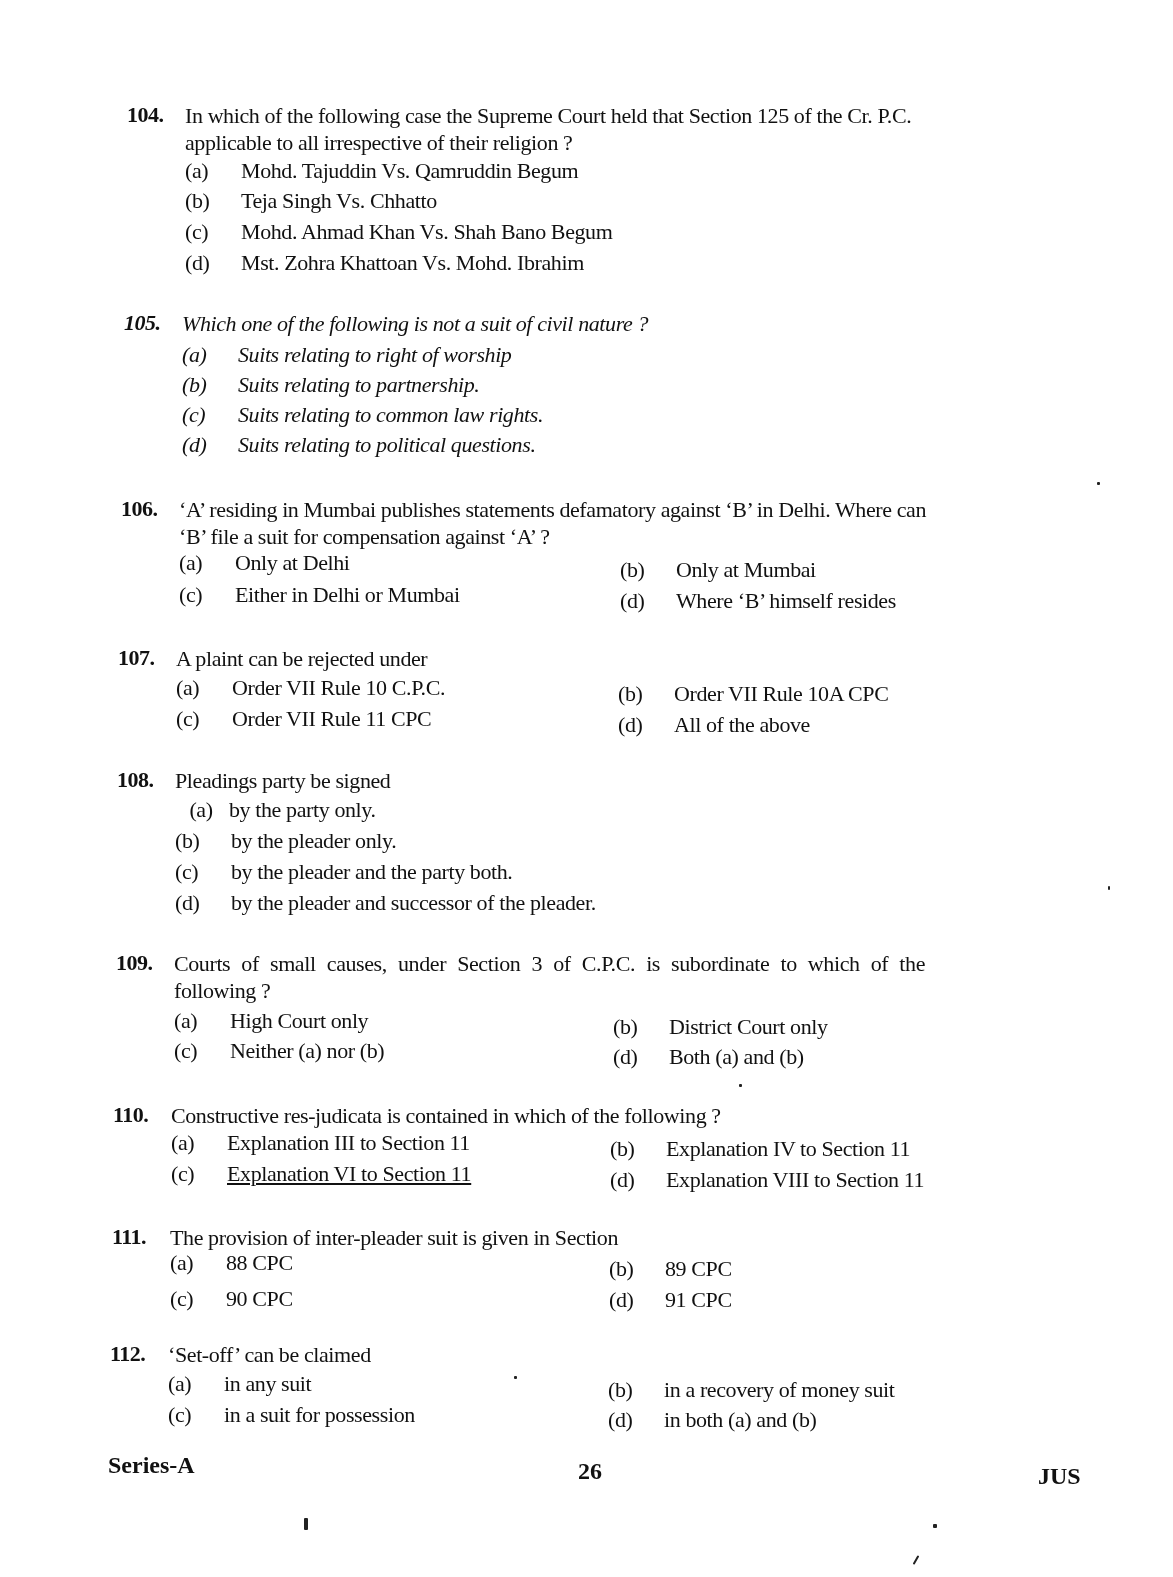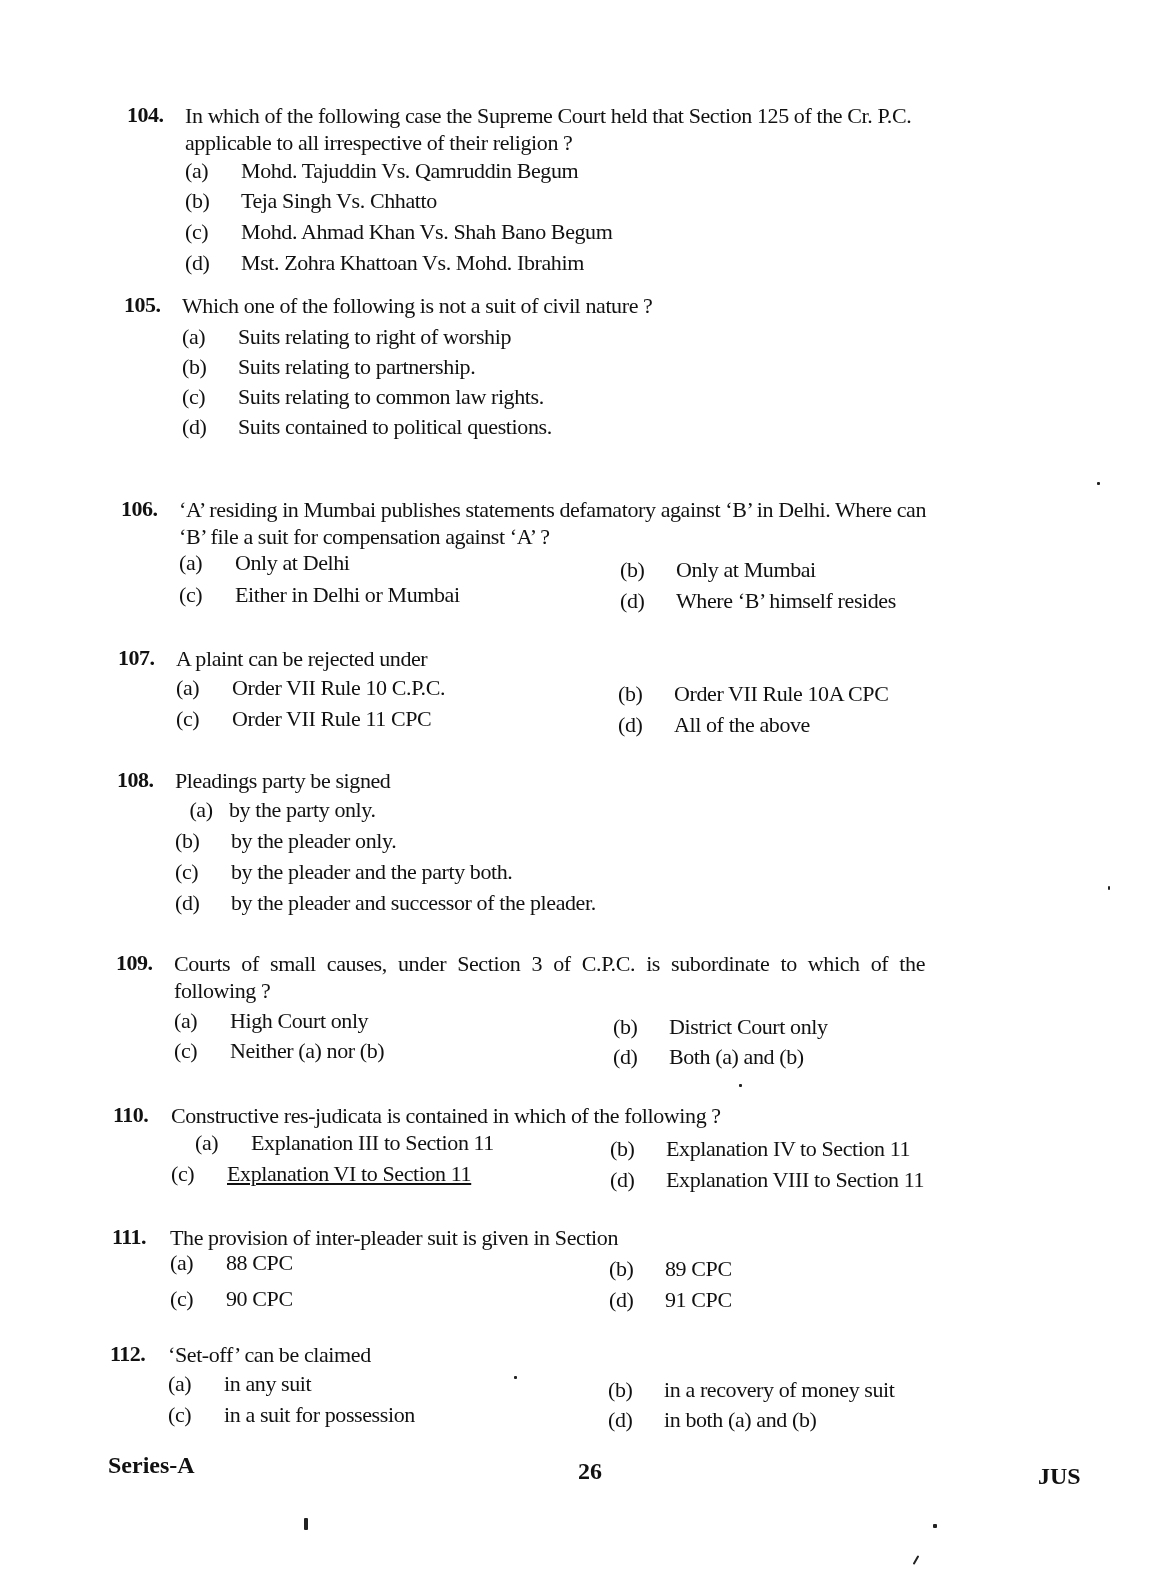--- a/index.html
+++ b/index.html
@@ -35,29 +35,29 @@
   <div class="q-text" style="left:58px; top:0; width:912px;">
     <div style="white-space:nowrap;">In which of the following case the Supreme Court held that Section 125 of the Cr. P.C.</div>
     <div>applicable to all irrespective of their religion ?</div>
   </div>
   <div class="opt" style="left:58px; top:56px;"><span class="lbl">(a)</span><span>Mohd. Tajuddin Vs. Qamruddin Begum</span></div>
   <div class="opt" style="left:58px; top:86px;"><span class="lbl">(b)</span><span>Teja Singh Vs. Chhatto</span></div>
   <div class="opt" style="left:58px; top:117px;"><span class="lbl">(c)</span><span>Mohd. Ahmad Khan Vs. Shah Bano Begum</span></div>
   <div class="opt" style="left:58px; top:148px;"><span class="lbl">(d)</span><span>Mst. Zohra  Khattoan Vs. Mohd. Ibrahim</span></div>
 </div>
 
-<div class="q" style="left:124px; top:292px; width:970px; height:155px;">
+<div class="q" style="left:124px; top:310px; width:970px; height:155px;font-style:italic;">
   <span class="q-num">105.</span>
   <div class="q-text" style="left:58px;">
     <div style="white-space:nowrap;">Which one of the following is not a suit of civil nature ?</div>
   </div>
   <div class="opt" style="left:58px; top:32px;"><span class="lbl">(a)</span><span>Suits relating to right of worship</span></div>
   <div class="opt" style="left:58px; top:62px;"><span class="lbl">(b)</span><span>Suits relating to partnership.</span></div>
   <div class="opt" style="left:58px; top:92px;"><span class="lbl">(c)</span><span>Suits relating to common law rights.</span></div>
-  <div class="opt" style="left:58px; top:122px;"><span class="lbl">(d)</span><span>Suits contained to political questions.</span></div>
+  <div class="opt" style="left:58px; top:122px;"><span class="lbl">(d)</span><span>Suits relating to political questions.</span></div>
 </div>
 
 <div class="q" style="left:121px; top:496px; width:970px; height:125px;">
   <span class="q-num">106.</span>
   <div class="q-text" style="left:58px; width:912px;">
     <div style="white-space:nowrap;">‘A’ residing in Mumbai publishes statements defamatory against ‘B’ in Delhi. Where can</div>
     <div>‘B’ file a suit for compensation against ‘A’ ?</div>
   </div>
   <div class="opt" style="left:58px; top:54px;"><span class="lbl">(a)</span><span>Only at Delhi</span></div>
   <div class="opt" style="left:499px; top:61px;"><span class="lbl">(b)</span><span>Only at Mumbai</span></div>
@@ -97,21 +97,21 @@
   <div class="opt" style="left:497px; top:64px;"><span class="lbl">(b)</span><span>District Court only</span></div>
   <div class="opt" style="left:58px; top:88px;"><span class="lbl">(c)</span><span>Neither (a) nor (b)</span></div>
   <div class="opt" style="left:497px; top:94px;"><span class="lbl">(d)</span><span>Both (a) and (b)</span></div>
 </div>
 
 <div class="q" style="left:113px; top:1102px; width:970px; height:95px;">
   <span class="q-num">110.</span>
   <div class="q-text" style="left:58px;">
     <div style="white-space:nowrap;">Constructive res-judicata is contained in which of the following ?</div>
   </div>
-  <div class="opt" style="left:58px; top:28px;margin-left:24px;"><span class="lbl">(a)</span><span>Explanation III to Section 11</span></div>
+  <div class="opt" style="left:58px; top:28px;"><span class="lbl">(a)</span><span>Explanation III to Section 11</span></div>
   <div class="opt" style="left:497px; top:34px;"><span class="lbl">(b)</span><span>Explanation IV to Section 11</span></div>
   <div class="opt" style="left:58px; top:59px;text-decoration:underline;"><span class="lbl">(c)</span><span>Explanation VI to Section 11</span></div>
   <div class="opt" style="left:497px; top:65px;"><span class="lbl">(d)</span><span>Explanation VIII to Section 11</span></div>
 </div>
 
 <div class="q" style="left:112px; top:1224px; width:970px; height:95px;">
   <span class="q-num">111.</span>
   <div class="q-text" style="left:58px;">
     <div style="white-space:nowrap;">The provision of inter-pleader suit is given in Section</div>
   </div>

